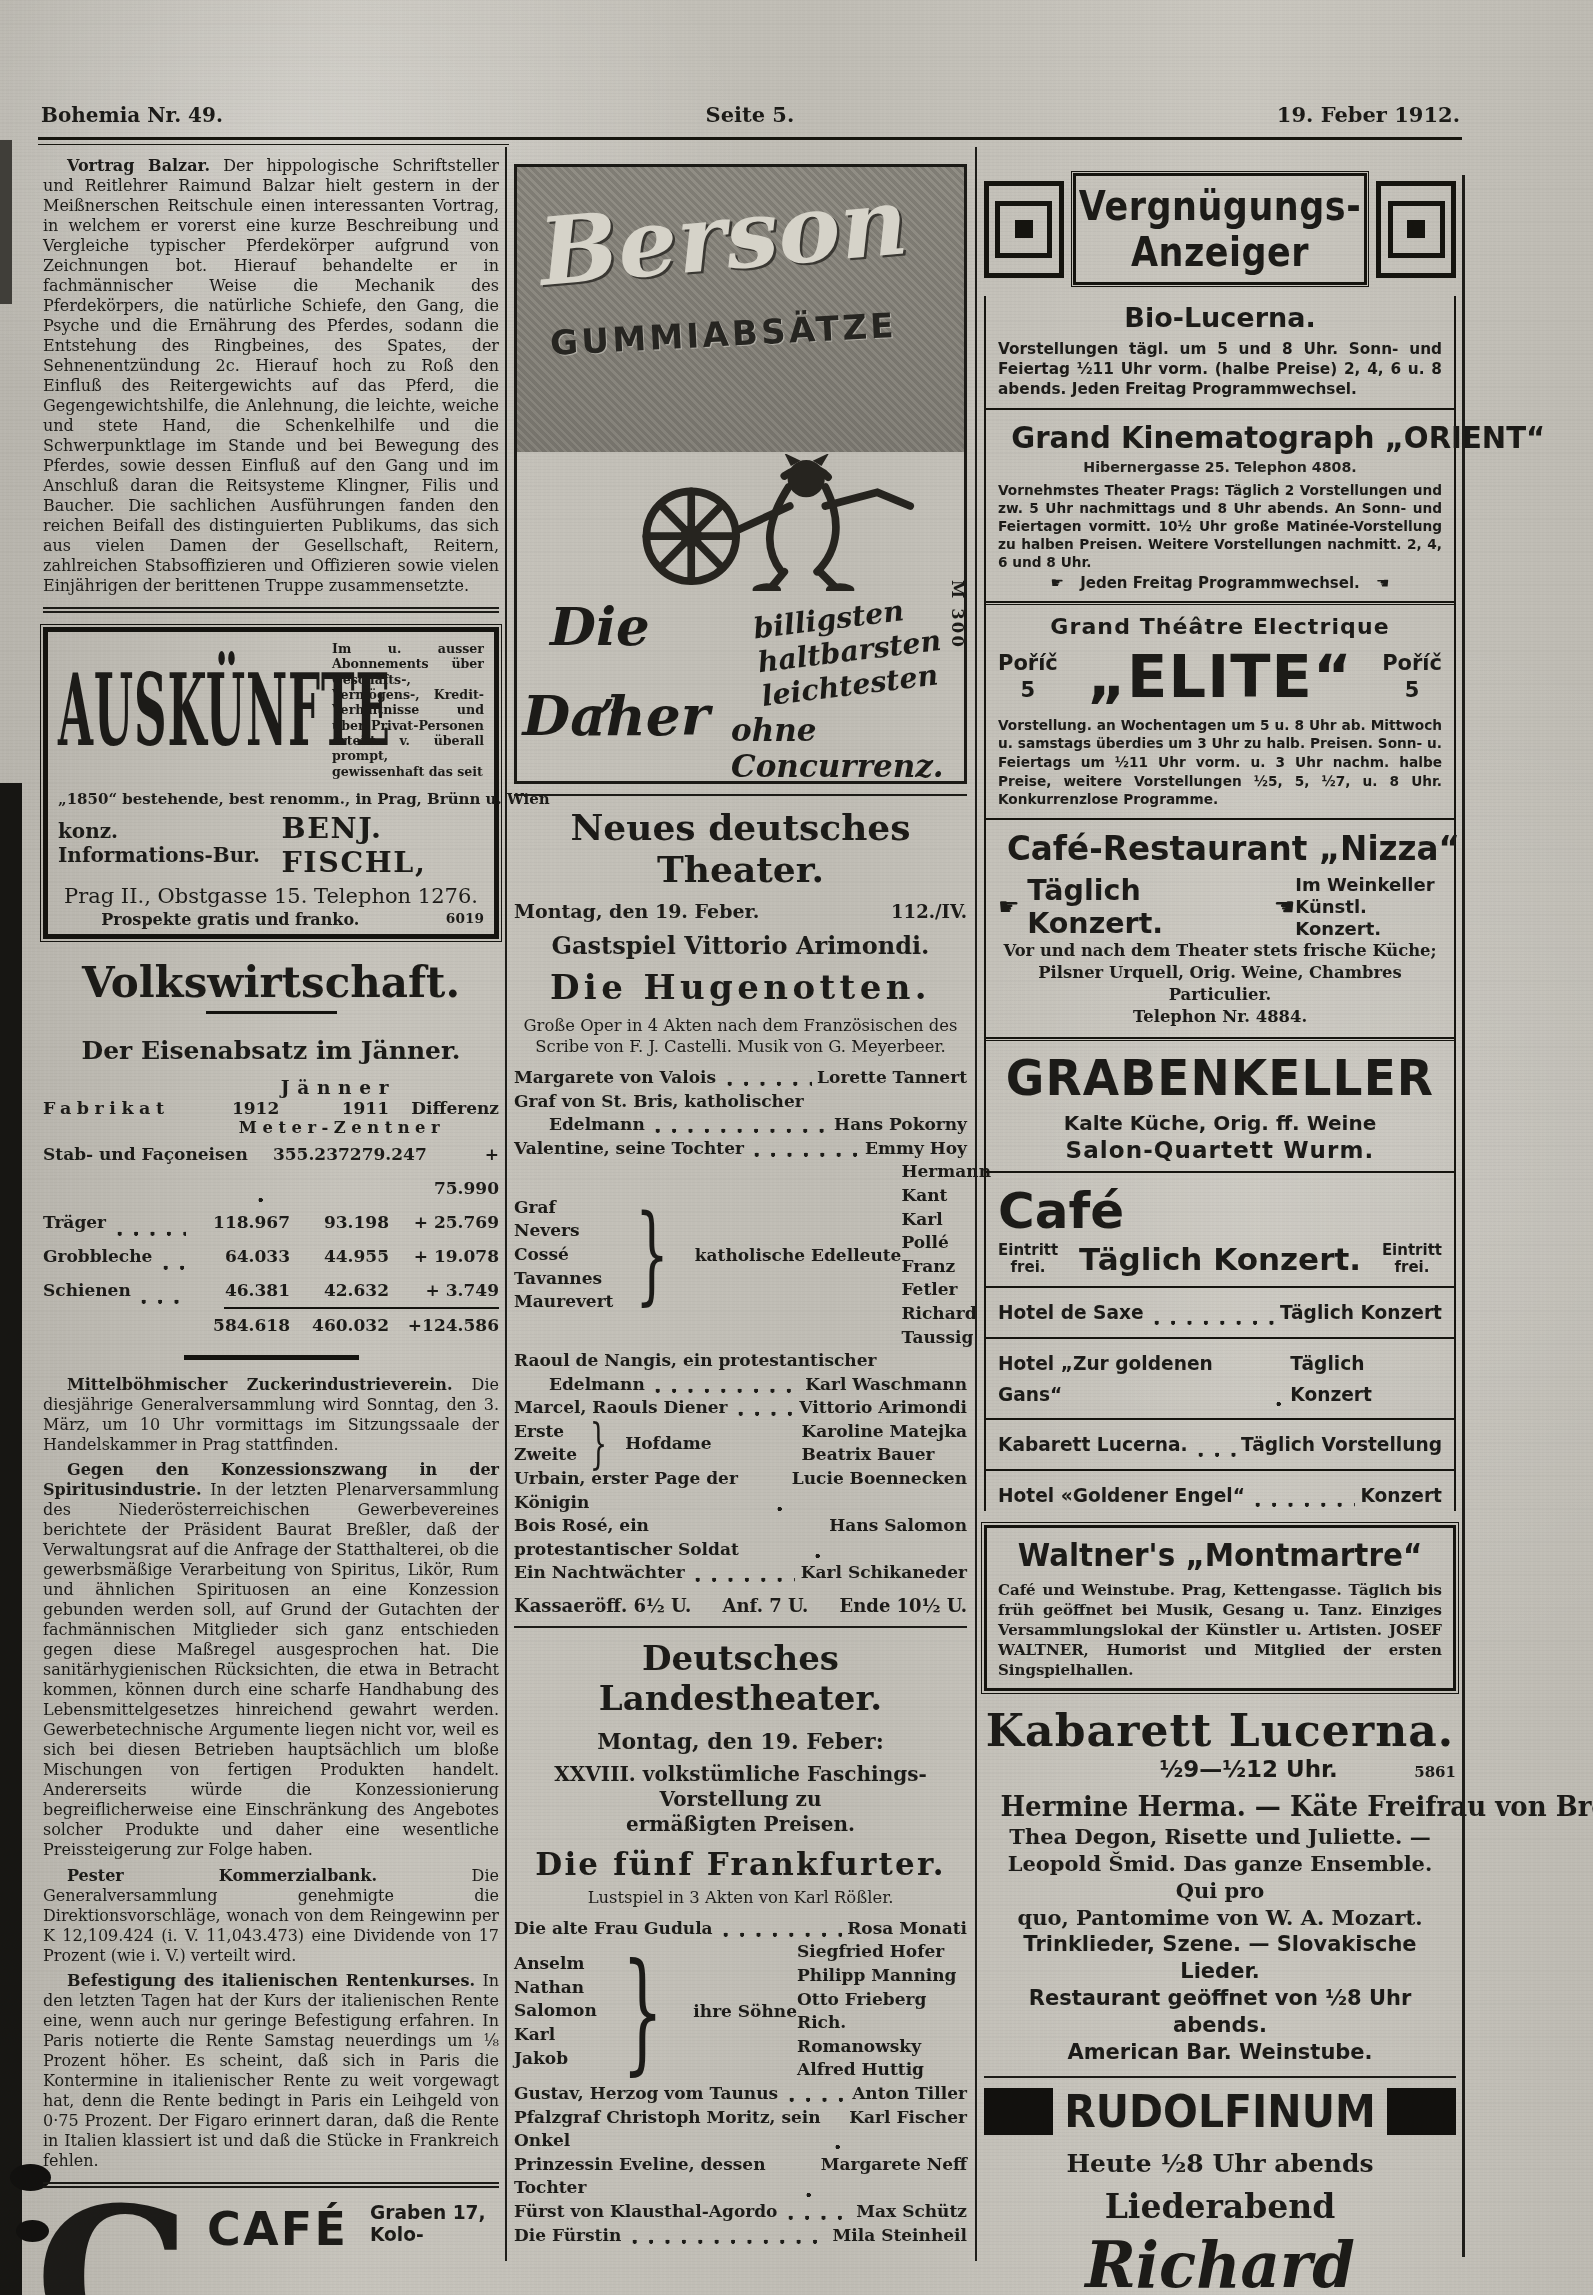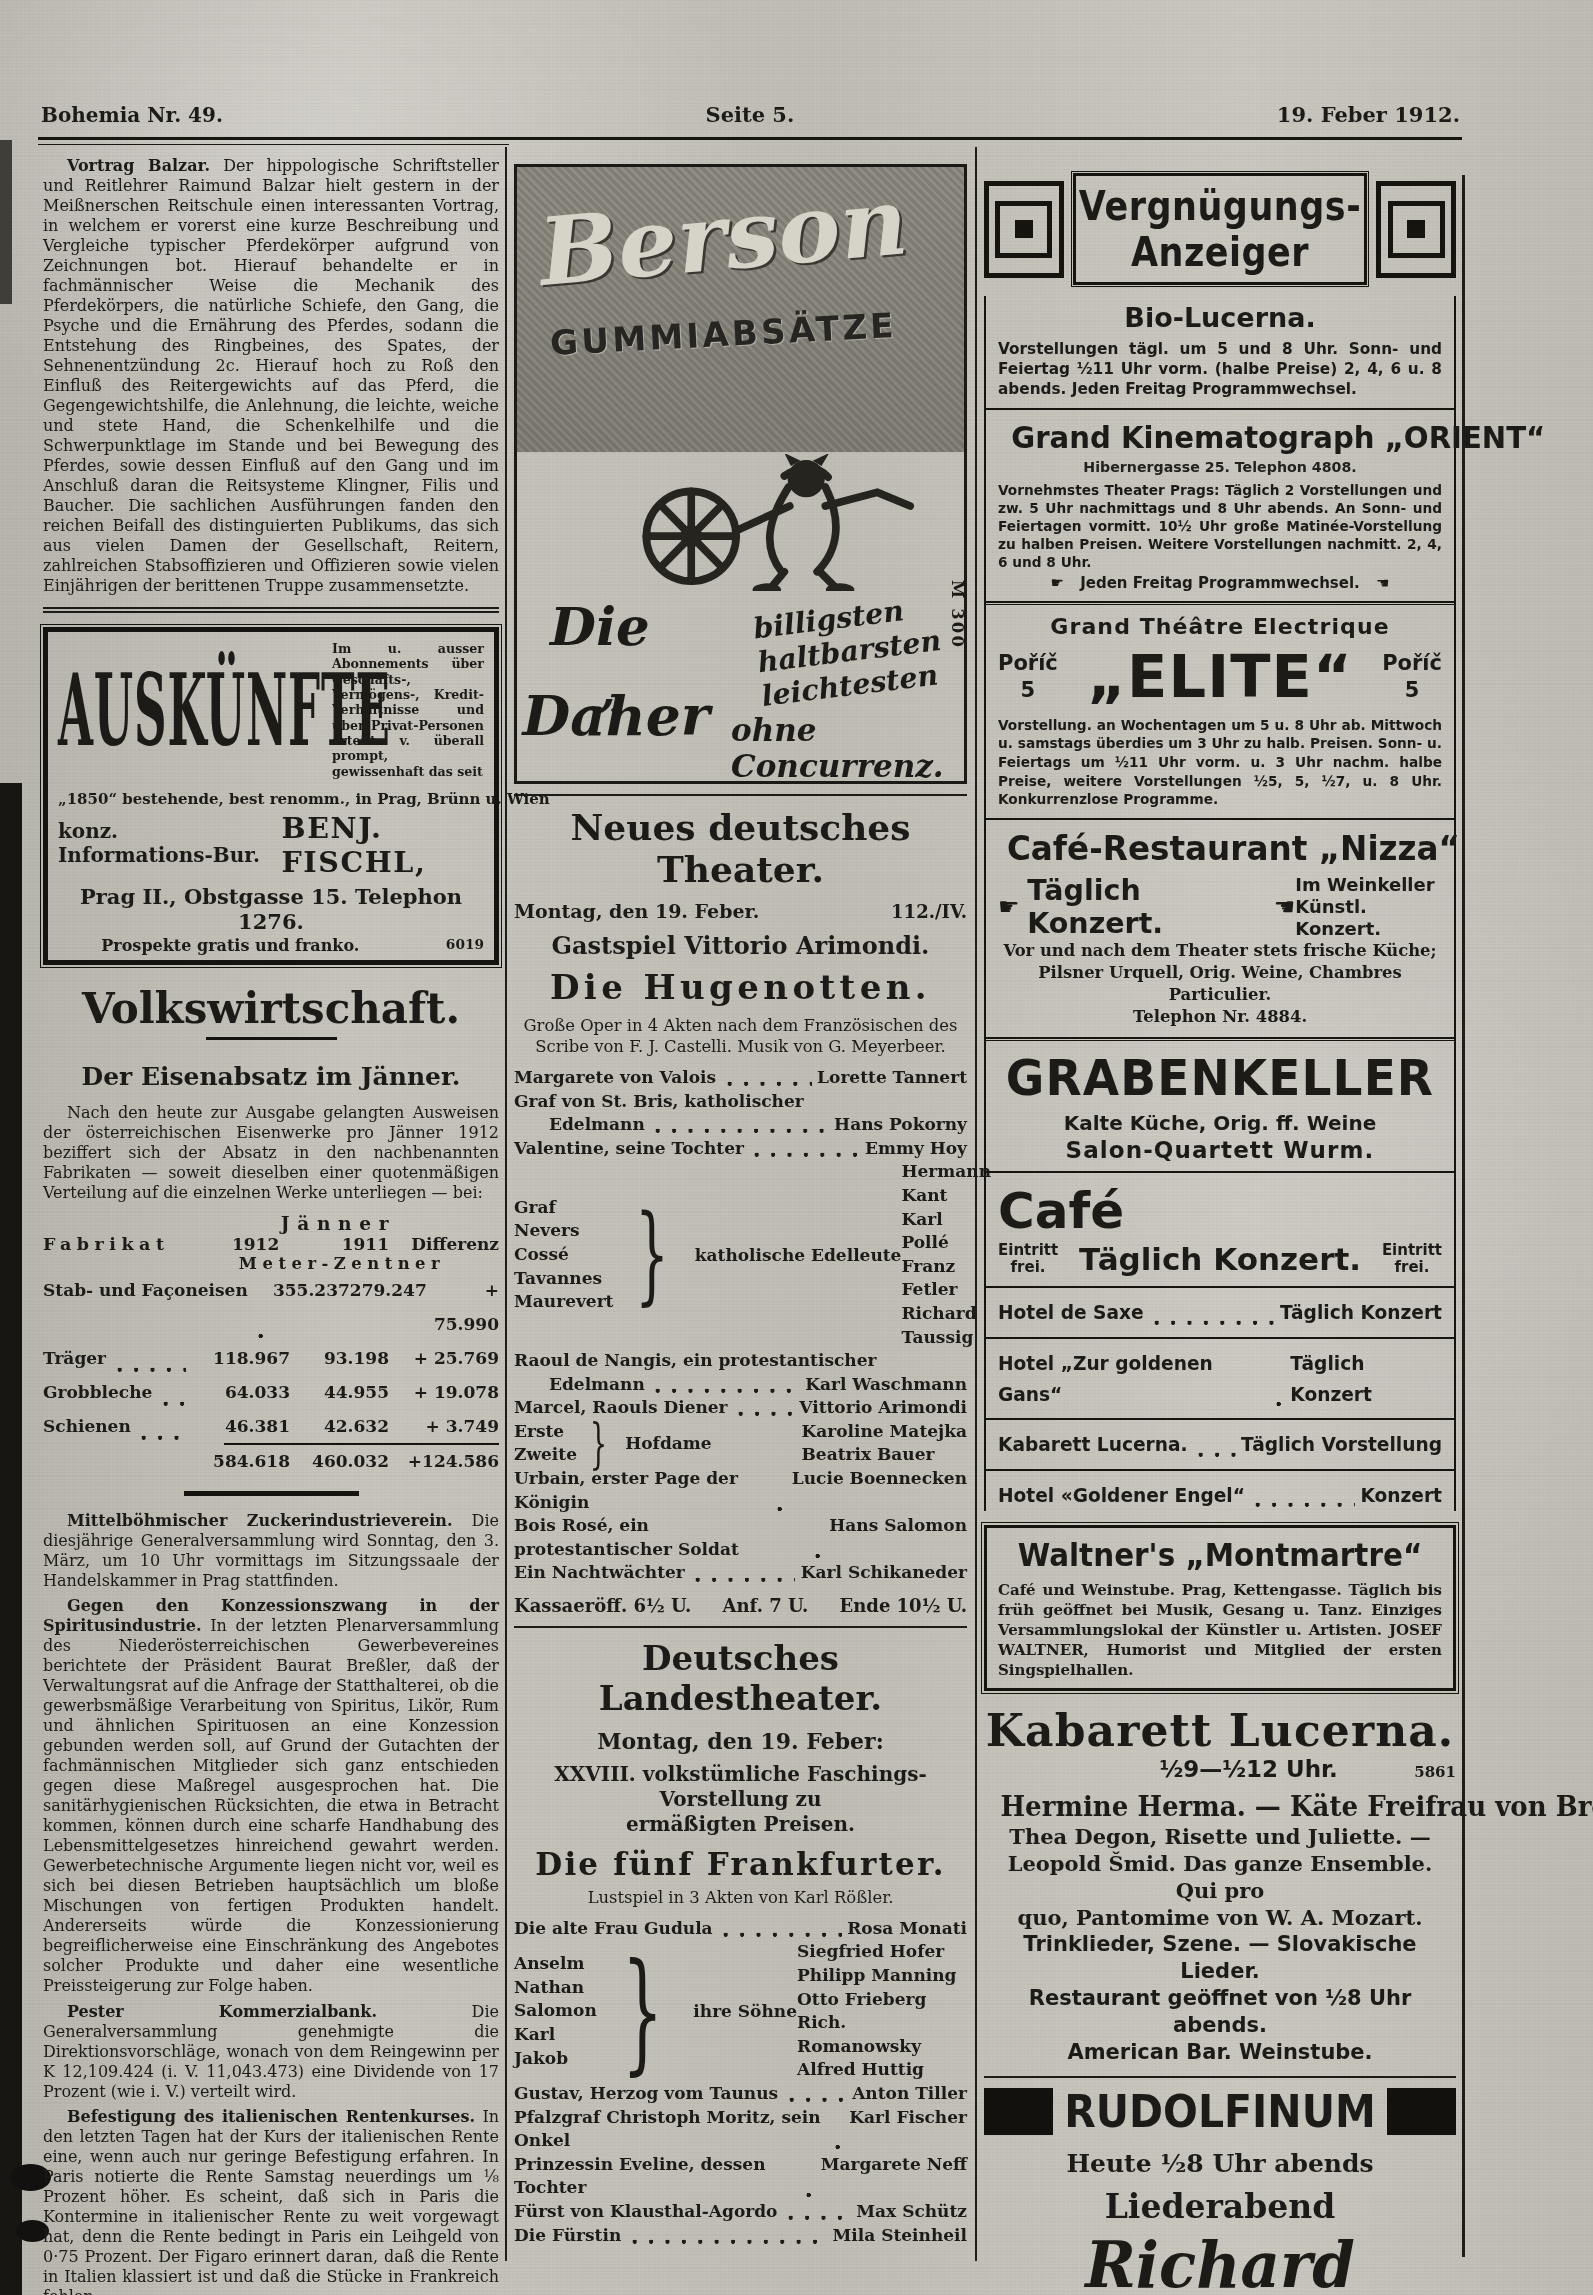--- a/index.html
+++ b/index.html
@@ -39,21 +39,21 @@
   .dash{width:175px;height:5px;background:#14130f;margin:14.2px auto;}
   
   .ausk{border:5px solid #151410;outline:1.6px solid #151410;outline-offset:2.2px;padding:8.8px 10px 5.5px;margin:14.2px 0 18.6px;}
   .ausk-top{display:flex;align-items:center;}
   .ausk-big{font-weight:bold;font-size:61px;letter-spacing:1.1px;transform:scale(.74,1.62);transform-origin:left center;white-space:nowrap;width:274px;}
   .ausk-side{margin-left:auto;width:175px;font-weight:bold;font-size:12.6px;line-height:15.3px;text-align:justify;}
   .ausk-l1{font-weight:bold;font-size:15px;margin-top:11px;white-space:nowrap;}
   .ausk-l2{display:flex;align-items:baseline;margin-top:3.3px;}
   .ausk-bur{font-weight:bold;font-size:20px;}
   .ausk-name{font-weight:bold;font-size:28.5px;letter-spacing:1.6px;margin-left:12px;}
-  .ausk-l3{font-weight:bold;font-size:21px;text-align:center;margin-top:4.4px;}
+  .ausk-l3{font-weight:normal;font-size:21px;text-align:center;margin-top:4.4px;}
   .ausk-l4{display:flex;font-weight:bold;font-size:16px;margin-top:2.2px;}
   .ausk-l4 .num{margin-left:auto;font-size:13.7px;}
   
   .sec-h1{font-weight:bold;font-size:42px;text-align:center;margin:18.6px 0 4.4px;}
   .mini-rule{width:131px;border-top:3.8px solid #14130f;margin:0 auto 22px;}
   .sec-h2{font-weight:bold;font-size:25px;text-align:center;margin:0 0 12px;}
   
   .iron{font-weight:bold;margin:10px 0 0;}
   .t-jaenner{font-size:18.6px;letter-spacing:7.7px;text-align:center;margin-left:197px;width:197px;}
   .t-head{display:flex;align-items:baseline;font-size:17.5px;}
@@ -205,21 +205,20 @@
       <div class="ausk-l4">
         <span style="margin:0 auto;">Prospekte gratis und franko.</span>
         <span class="num">6019</span>
       </div>
     </div>
 
     <div class="sec-h1">Volkswirtschaft.</div>
     <div class="mini-rule"></div>
 
     <div class="sec-h2">Der Eisenabsatz im Jänner.</div>
-    <p class="body-p">Nach den heute zur Ausgabe gelangten Ausweisen der österreichischen Eisenwerke pro Jänner 1912 beziffert sich der Absatz in den nachbenannten Fabrikaten — soweit dieselben einer quotenmäßigen Verteilung auf die einzelnen Werke unterliegen — bei:</p>
 
     <div class="iron">
       <div class="t-jaenner">Jänner</div>
       <div class="t-head">
         <span class="t-fab">Fabrikat</span>
         <span class="t-n">1912</span>
         <span class="t-n">1911</span>
         <span class="t-d">Differenz</span>
       </div>
       <div class="t-unit">Meter-Zentner</div>

